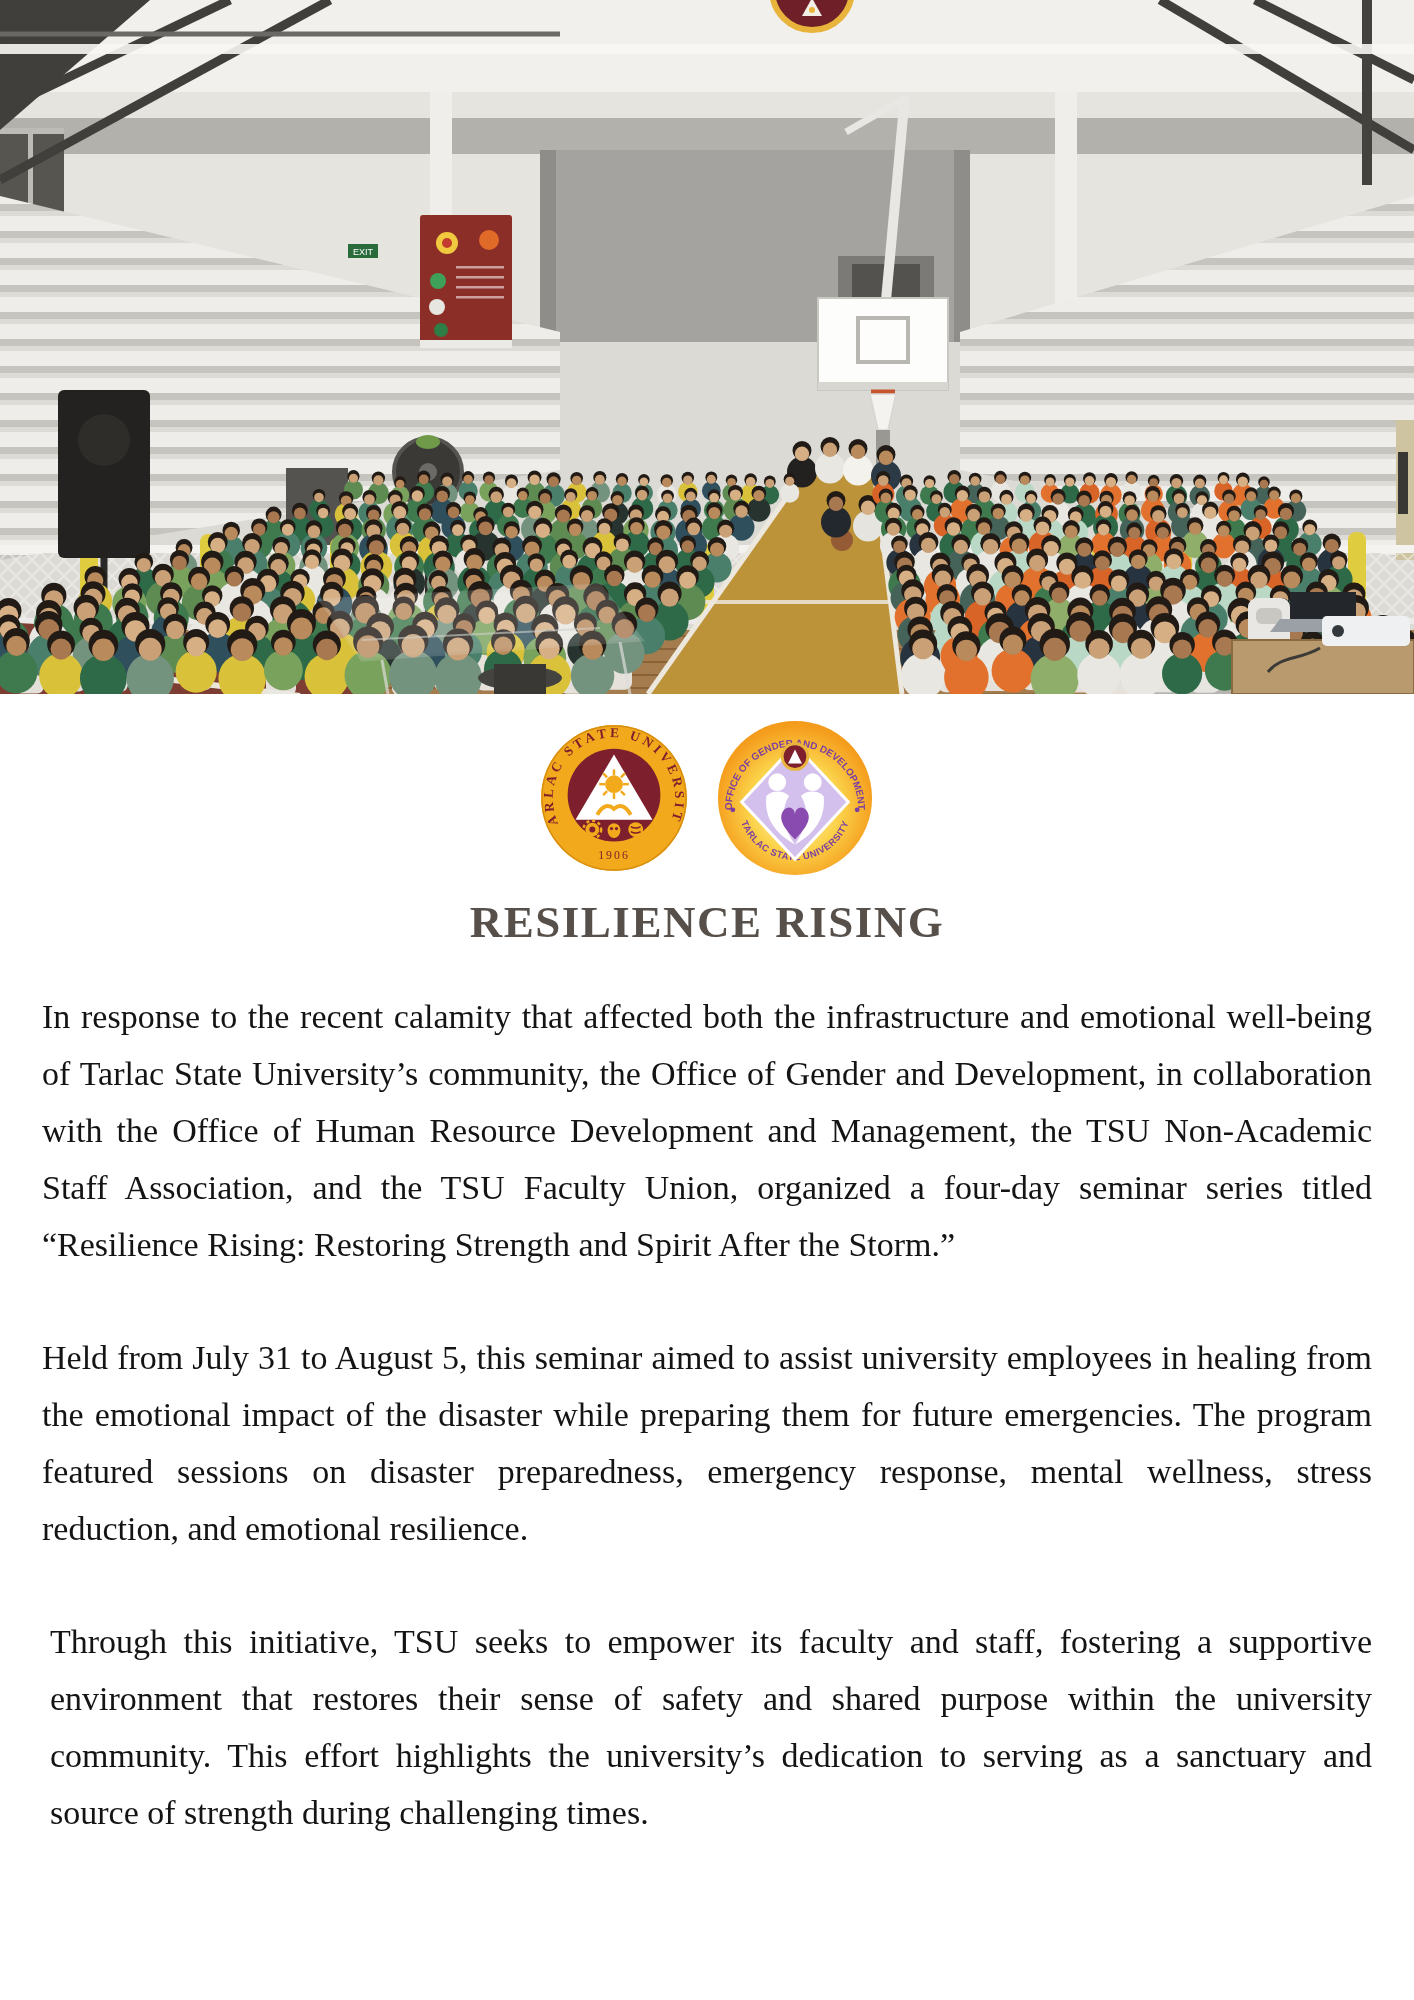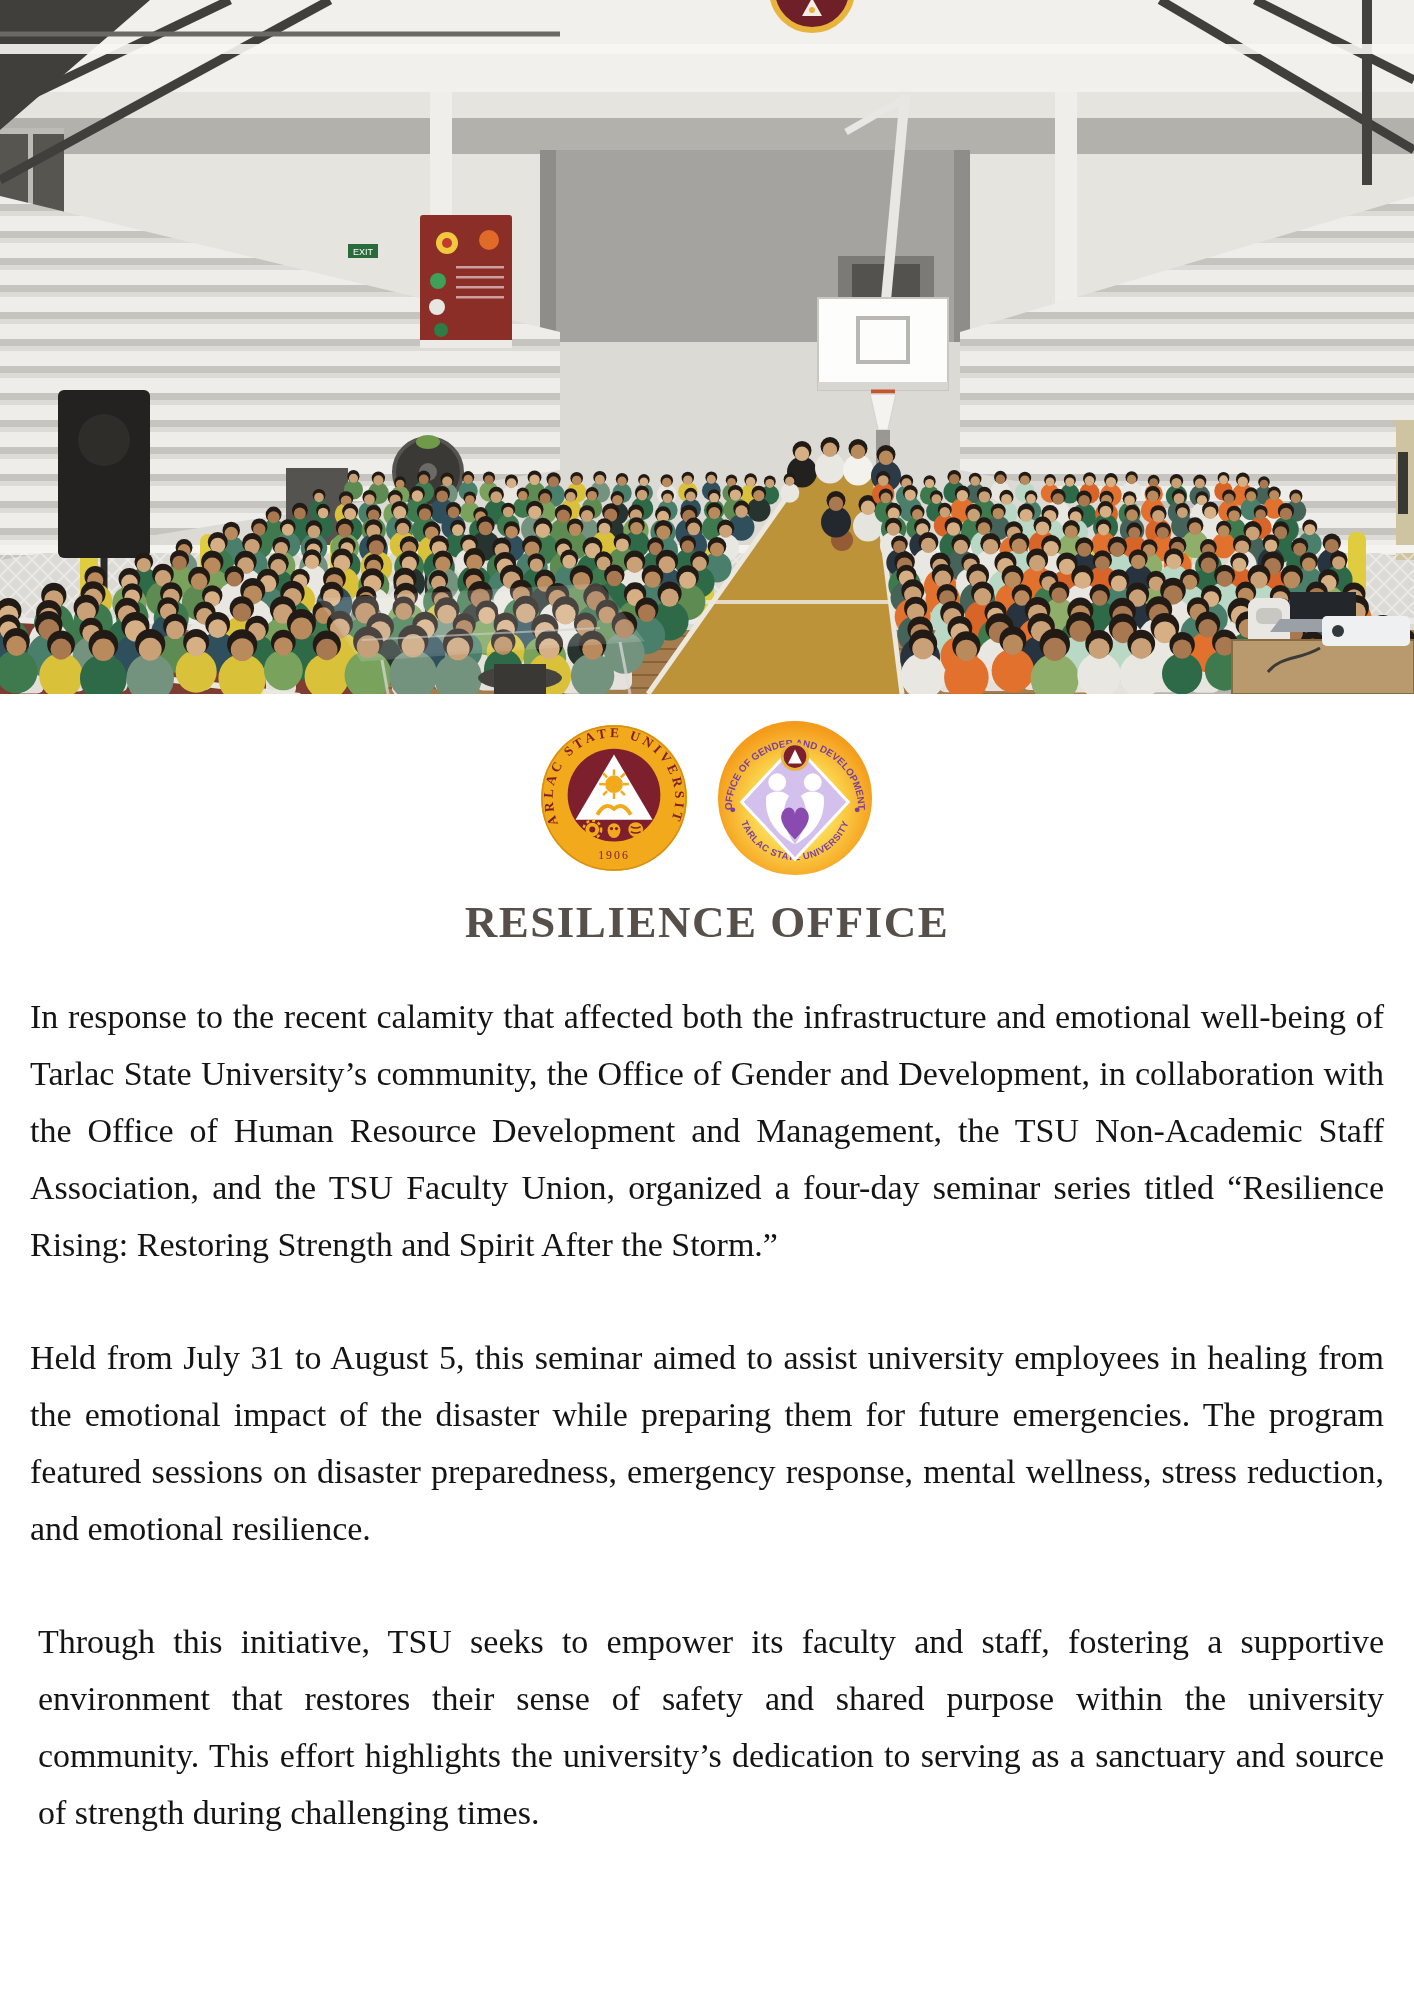--- a/index.html
+++ b/index.html
@@ -1,21 +1,21 @@
 <!DOCTYPE html>
 <html><head>
 <meta charset="utf-8">
 <style>
   html,body{margin:0;padding:0;}
   body{width:1414px;height:2000px;background:#ffffff;font-family:"Liberation Serif",serif;overflow:hidden;}
   .hero{display:block;width:1414px;height:694px;}
   .logos-row{display:flex;justify-content:center;align-items:center;gap:28px;margin-top:24px;height:160px;}
   .page-title{text-align:center;font-family:"Liberation Serif",serif;font-weight:bold;
     font-size:45px;letter-spacing:1.5px;color:#57504a;margin-top:18px;}
-  .article{padding:0 30px;margin-top:40px;}
+  .article{padding:0 42px;margin-top:40px;}
   .article p{font-size:34px;line-height:57px;text-align:justify;color:#141414;margin:0 0 56px 0;}
   .article p:last-child{margin-bottom:0;margin-left:8px;}
   svg text{user-select:none;}
 </style>
 </head>
 <body>
 
 <svg class="hero" viewBox="0 0 1414 694" aria-hidden="true">
   <defs>
     <pattern id="bleach" width="14" height="27" patternUnits="userSpaceOnUse">
@@ -2089,19 +2089,19 @@
     <circle cx="62" cy="64" r="9" fill="#ffffff"></circle>
     <circle cx="98" cy="64" r="9" fill="#ffffff"></circle>
     <path d="M51,78 C49,96 56,114 80,127 C68,110 65,92 74,78 C68,72 57,72 51,78 Z" fill="#ffffff"></path>
     <path d="M109,78 C111,96 104,114 80,127 C92,110 95,92 86,78 C92,72 103,72 109,78 Z" fill="#ffffff"></path>
     <path d="M80,122 C68,110 62,100 69,92 C74,87 80,91 80,97 C80,91 86,87 91,92 C98,100 92,110 80,122 Z" fill="#8a4bb0"></path>
     <circle cx="80" cy="38" r="13" fill="#7d1f2d" stroke="#e9b43c" stroke-width="3"></circle>
     <polygon points="80,31 87,45 73,45" fill="#ffffff"></polygon>
   </svg>
 </div>
 
-<h1 class="page-title">RESILIENCE OFFICE</h1>
+<h1 class="page-title">RESILIENCE RISING</h1>
 
 <div class="article">
   <p>In response to the recent calamity that affected both the infrastructure and emotional well-being of Tarlac State University’s community, the Office of Gender and Development, in collaboration with the Office of Human Resource Development and Management, the TSU Non-Academic Staff Association, and the TSU Faculty Union, organized a four-day seminar series titled “Resilience Rising: Restoring Strength and Spirit After the Storm.”</p>
   <p>Held from July 31 to August 5, this seminar aimed to assist university employees in healing from the emotional impact of the disaster while preparing them for future emergencies. The program featured sessions on disaster preparedness, emergency response, mental wellness, stress reduction, and emotional resilience.</p>
   <p>Through this initiative, TSU seeks to empower its faculty and staff, fostering a supportive environment that restores their sense of safety and shared purpose within the university community. This effort highlights the university’s dedication to serving as a sanctuary and source of strength during challenging times.</p>
 </div>
 
 </body></html>

